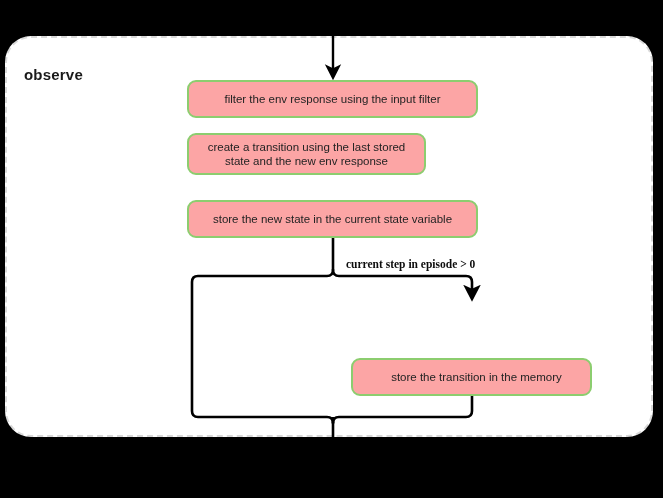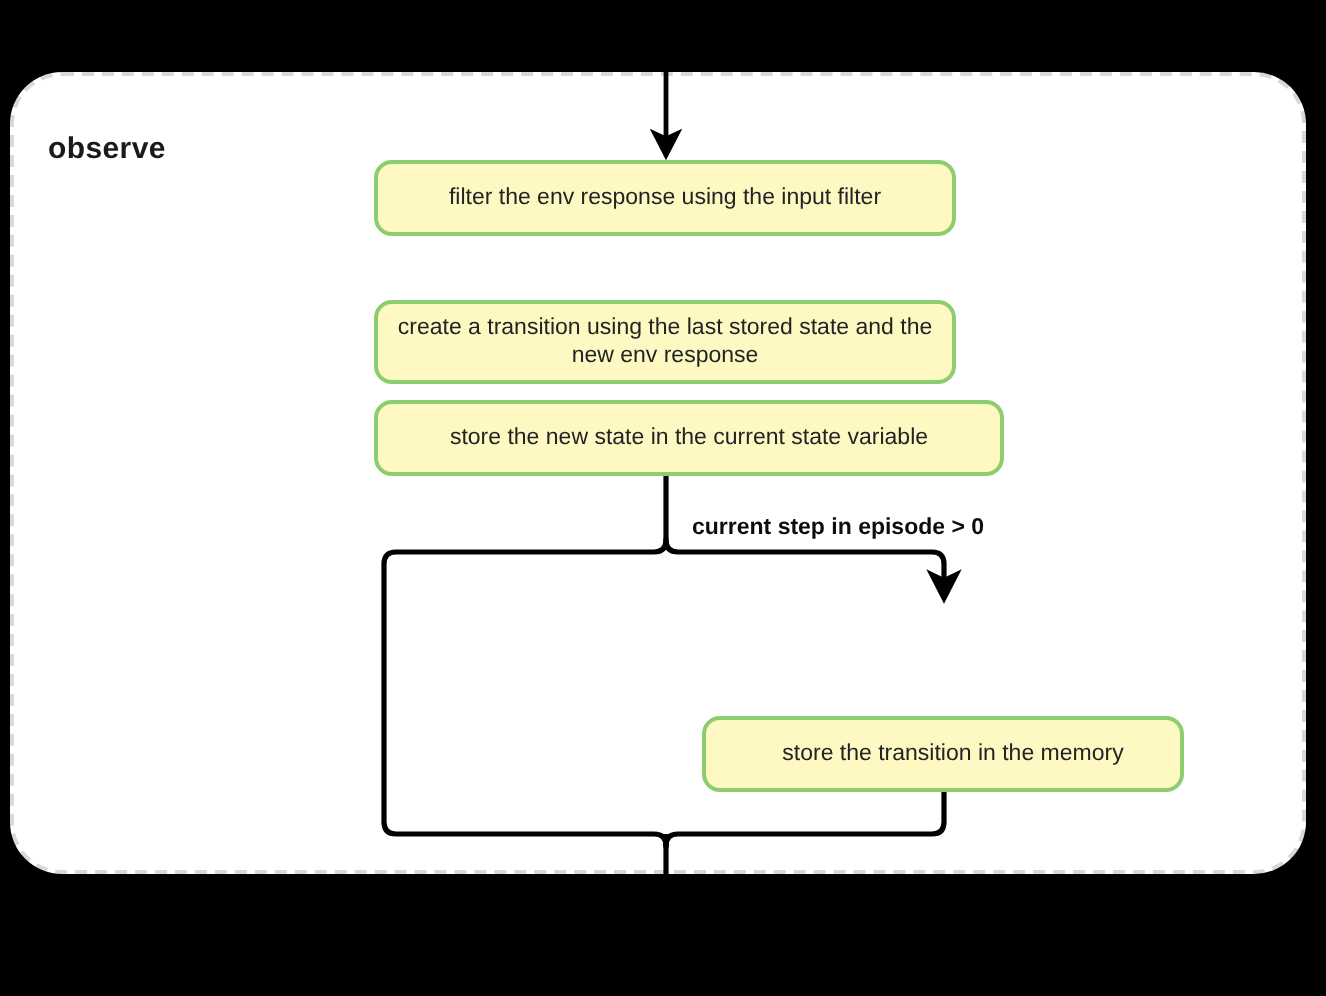--- a/index.html
+++ b/index.html
@@ -54,21 +54,21 @@
     top: 0;
     width: 663px;
     height: 498px;
     pointer-events: none;
   }
 
   
   .node {
     position: absolute;
     box-sizing: border-box;
-    background: #fef9c3;
+    background: #fca5a5;
     border: 2.5px solid #8ccd6f;
     border-radius: 9px;
     display: flex;
     align-items: center;
     justify-content: center;
     text-align: center;
     color: #232323;
     font-size: 11.5px;
     line-height: 14px;
     padding: 2px 8px;
@@ -118,22 +118,22 @@
       <path d="M472,396 L472,411 Q472,417 466,417 L339,417 Q333,417 333,423" stroke="#000000" stroke-width="2.6" fill="none" stroke-linecap="round" stroke-linejoin="round"></path>
     </g>
 
     <g>
       <path d="M333,417 L333,441" stroke="#000000" stroke-width="2.6" fill="none" stroke-linecap="butt"></path>
     </g>
   </svg>
 
   <div class="node" id="node-0" style="left: 187px; top: 80px; width: 291px; height: 38px;">filter the env response using the input filter</div>
 
-  <div class="node" id="node-1" style="left: 187px; top: 150px; width: 291px; height: 42px;">create a transition using the last stored state and the new env response</div>
+  <div class="node" id="node-1" style="left: 187px; top: 133px; width: 239px; height: 42px;">create a transition using the last stored state and the new env response</div>
 
-  <div class="node" id="node-2" style="left: 187px; top: 200px; width: 315px; height: 38px;">store the new state in the current state variable</div>
+  <div class="node" id="node-2" style="left: 187px; top: 200px; width: 291px; height: 38px;">store the new state in the current state variable</div>
 
 
   <div class="node" id="node-4" style="left: 351px; top: 358px; width: 241px; height: 38px; padding-left: 18px;">store the transition in the memory</div>
 
-  <div class="edge-label" style="left: 346px; top: 258px;">current step in episode &gt; 0</div>
+  <div class="edge-label" style="left: 346px; top: 258px; font-family: Liberation Serif, serif;">current step in episode &gt; 0</div>
 
 </div>
 
 </body></html>

